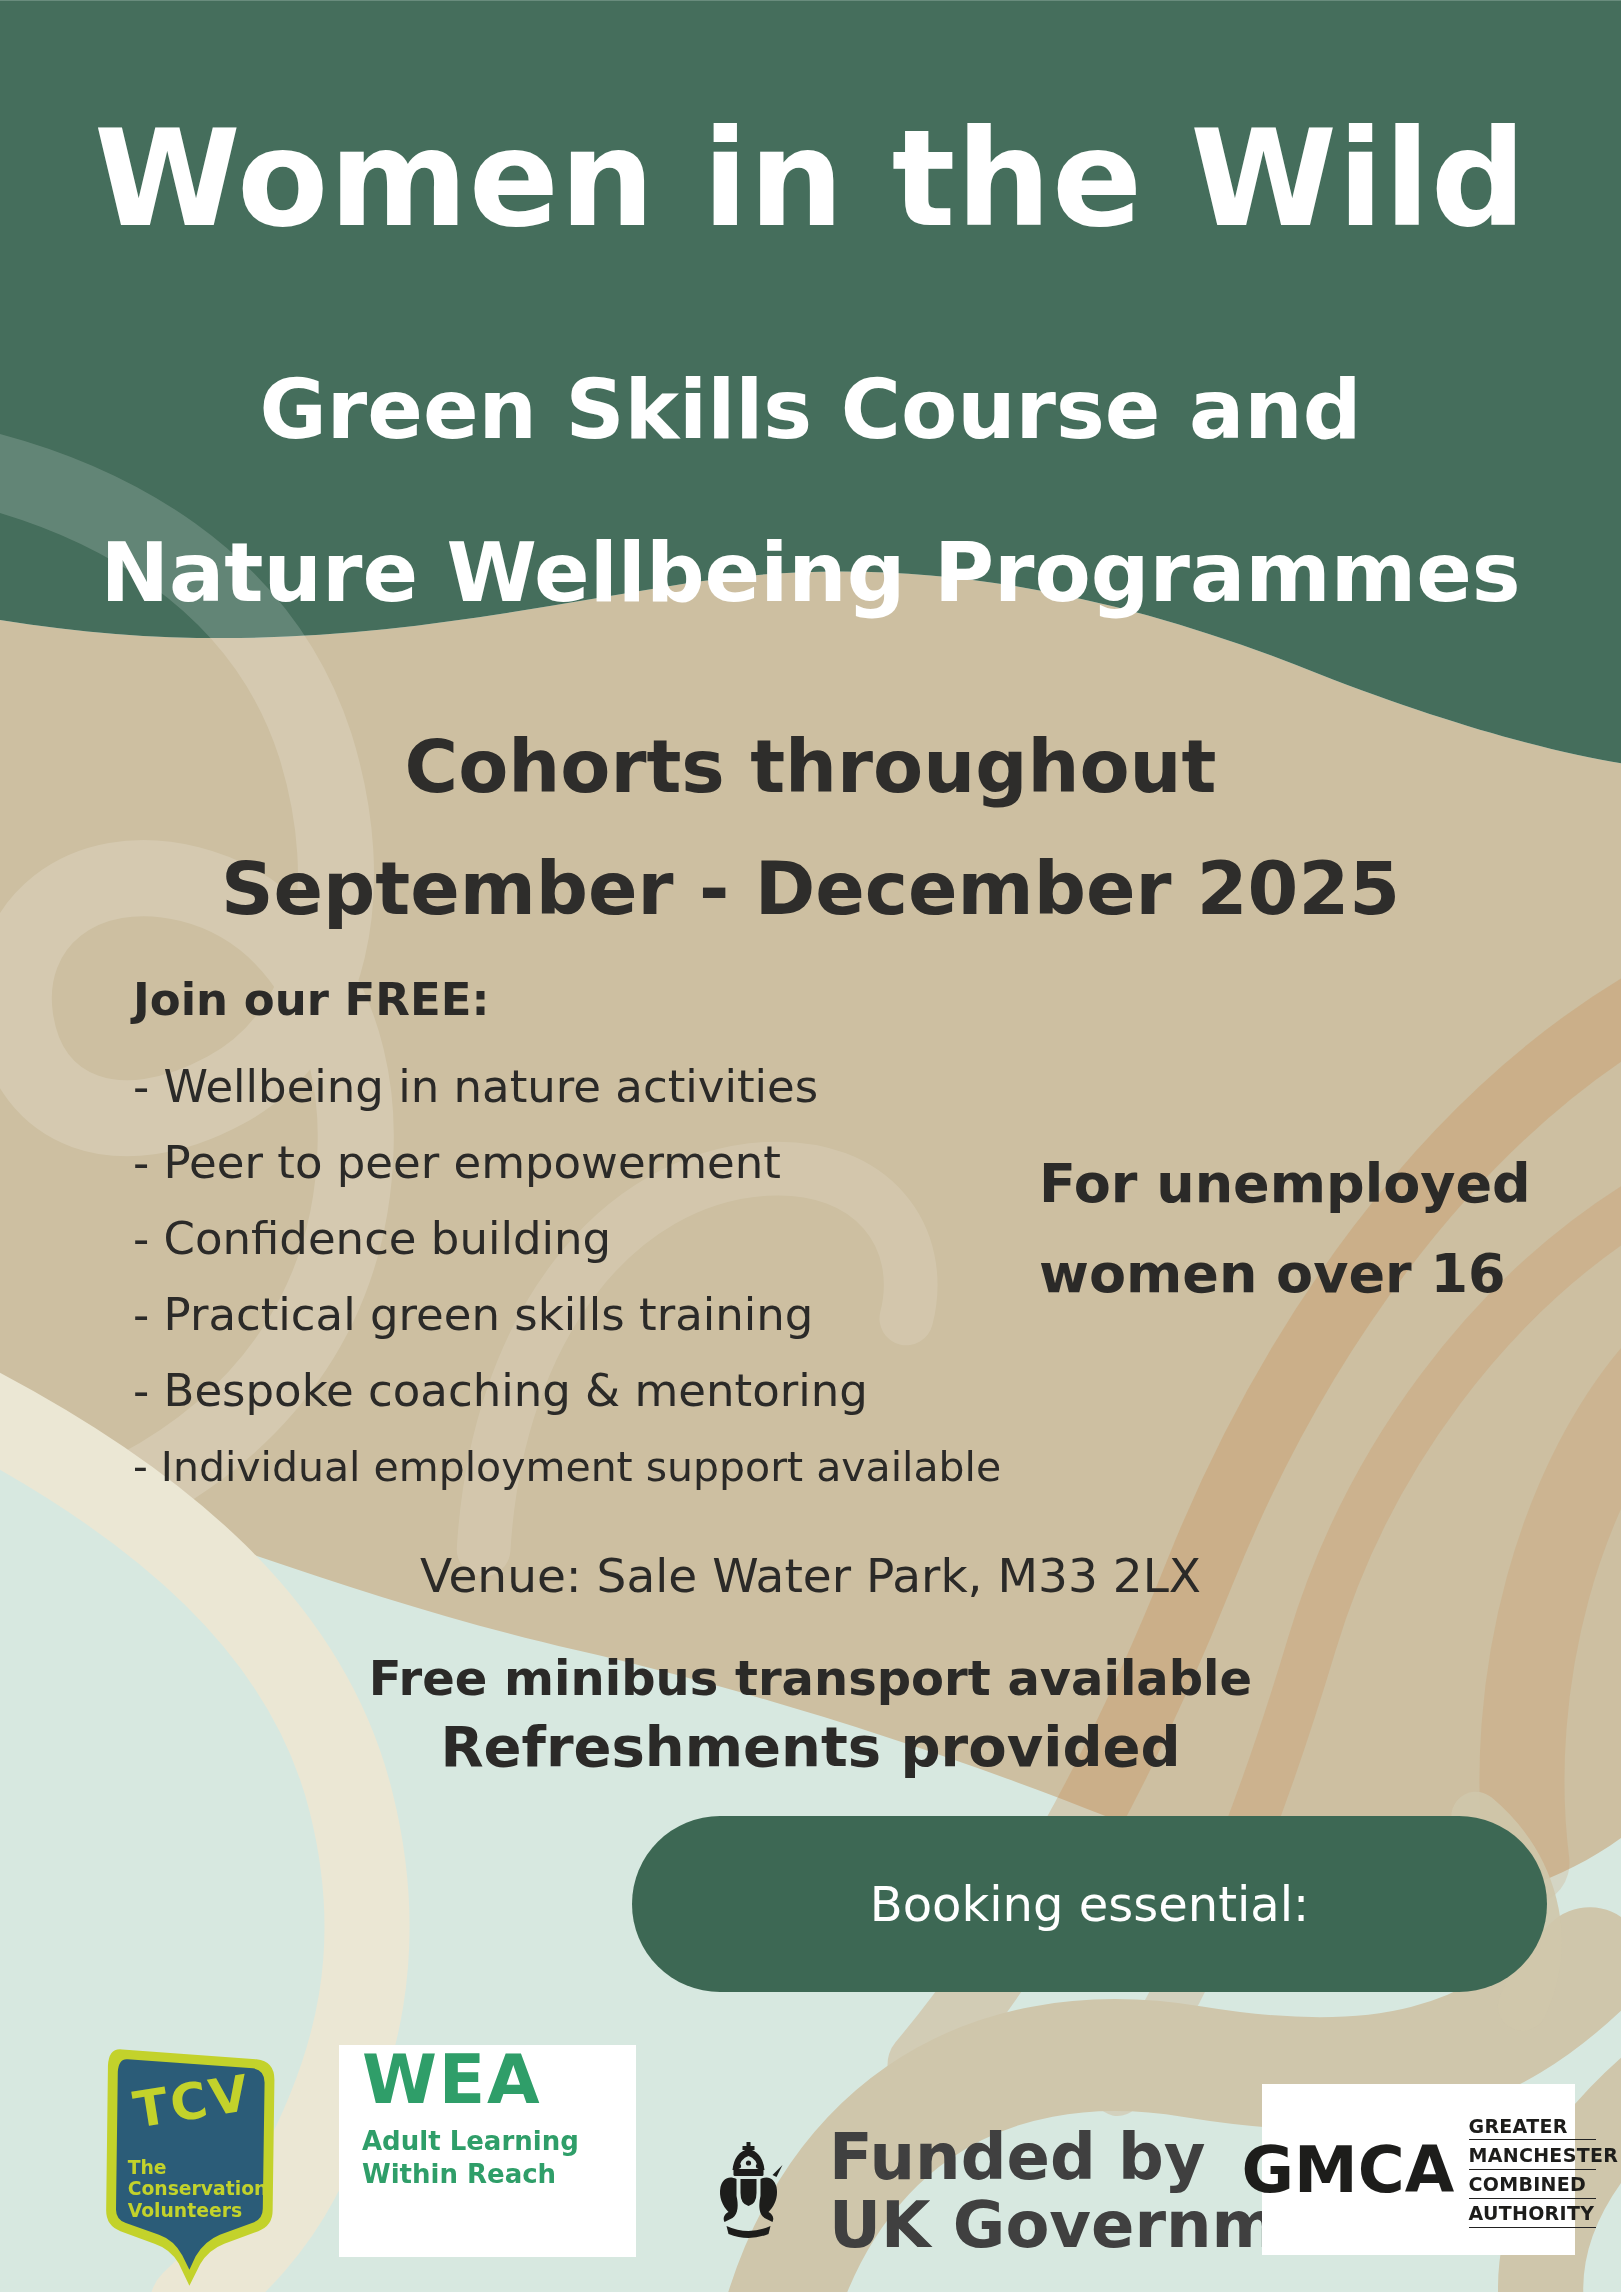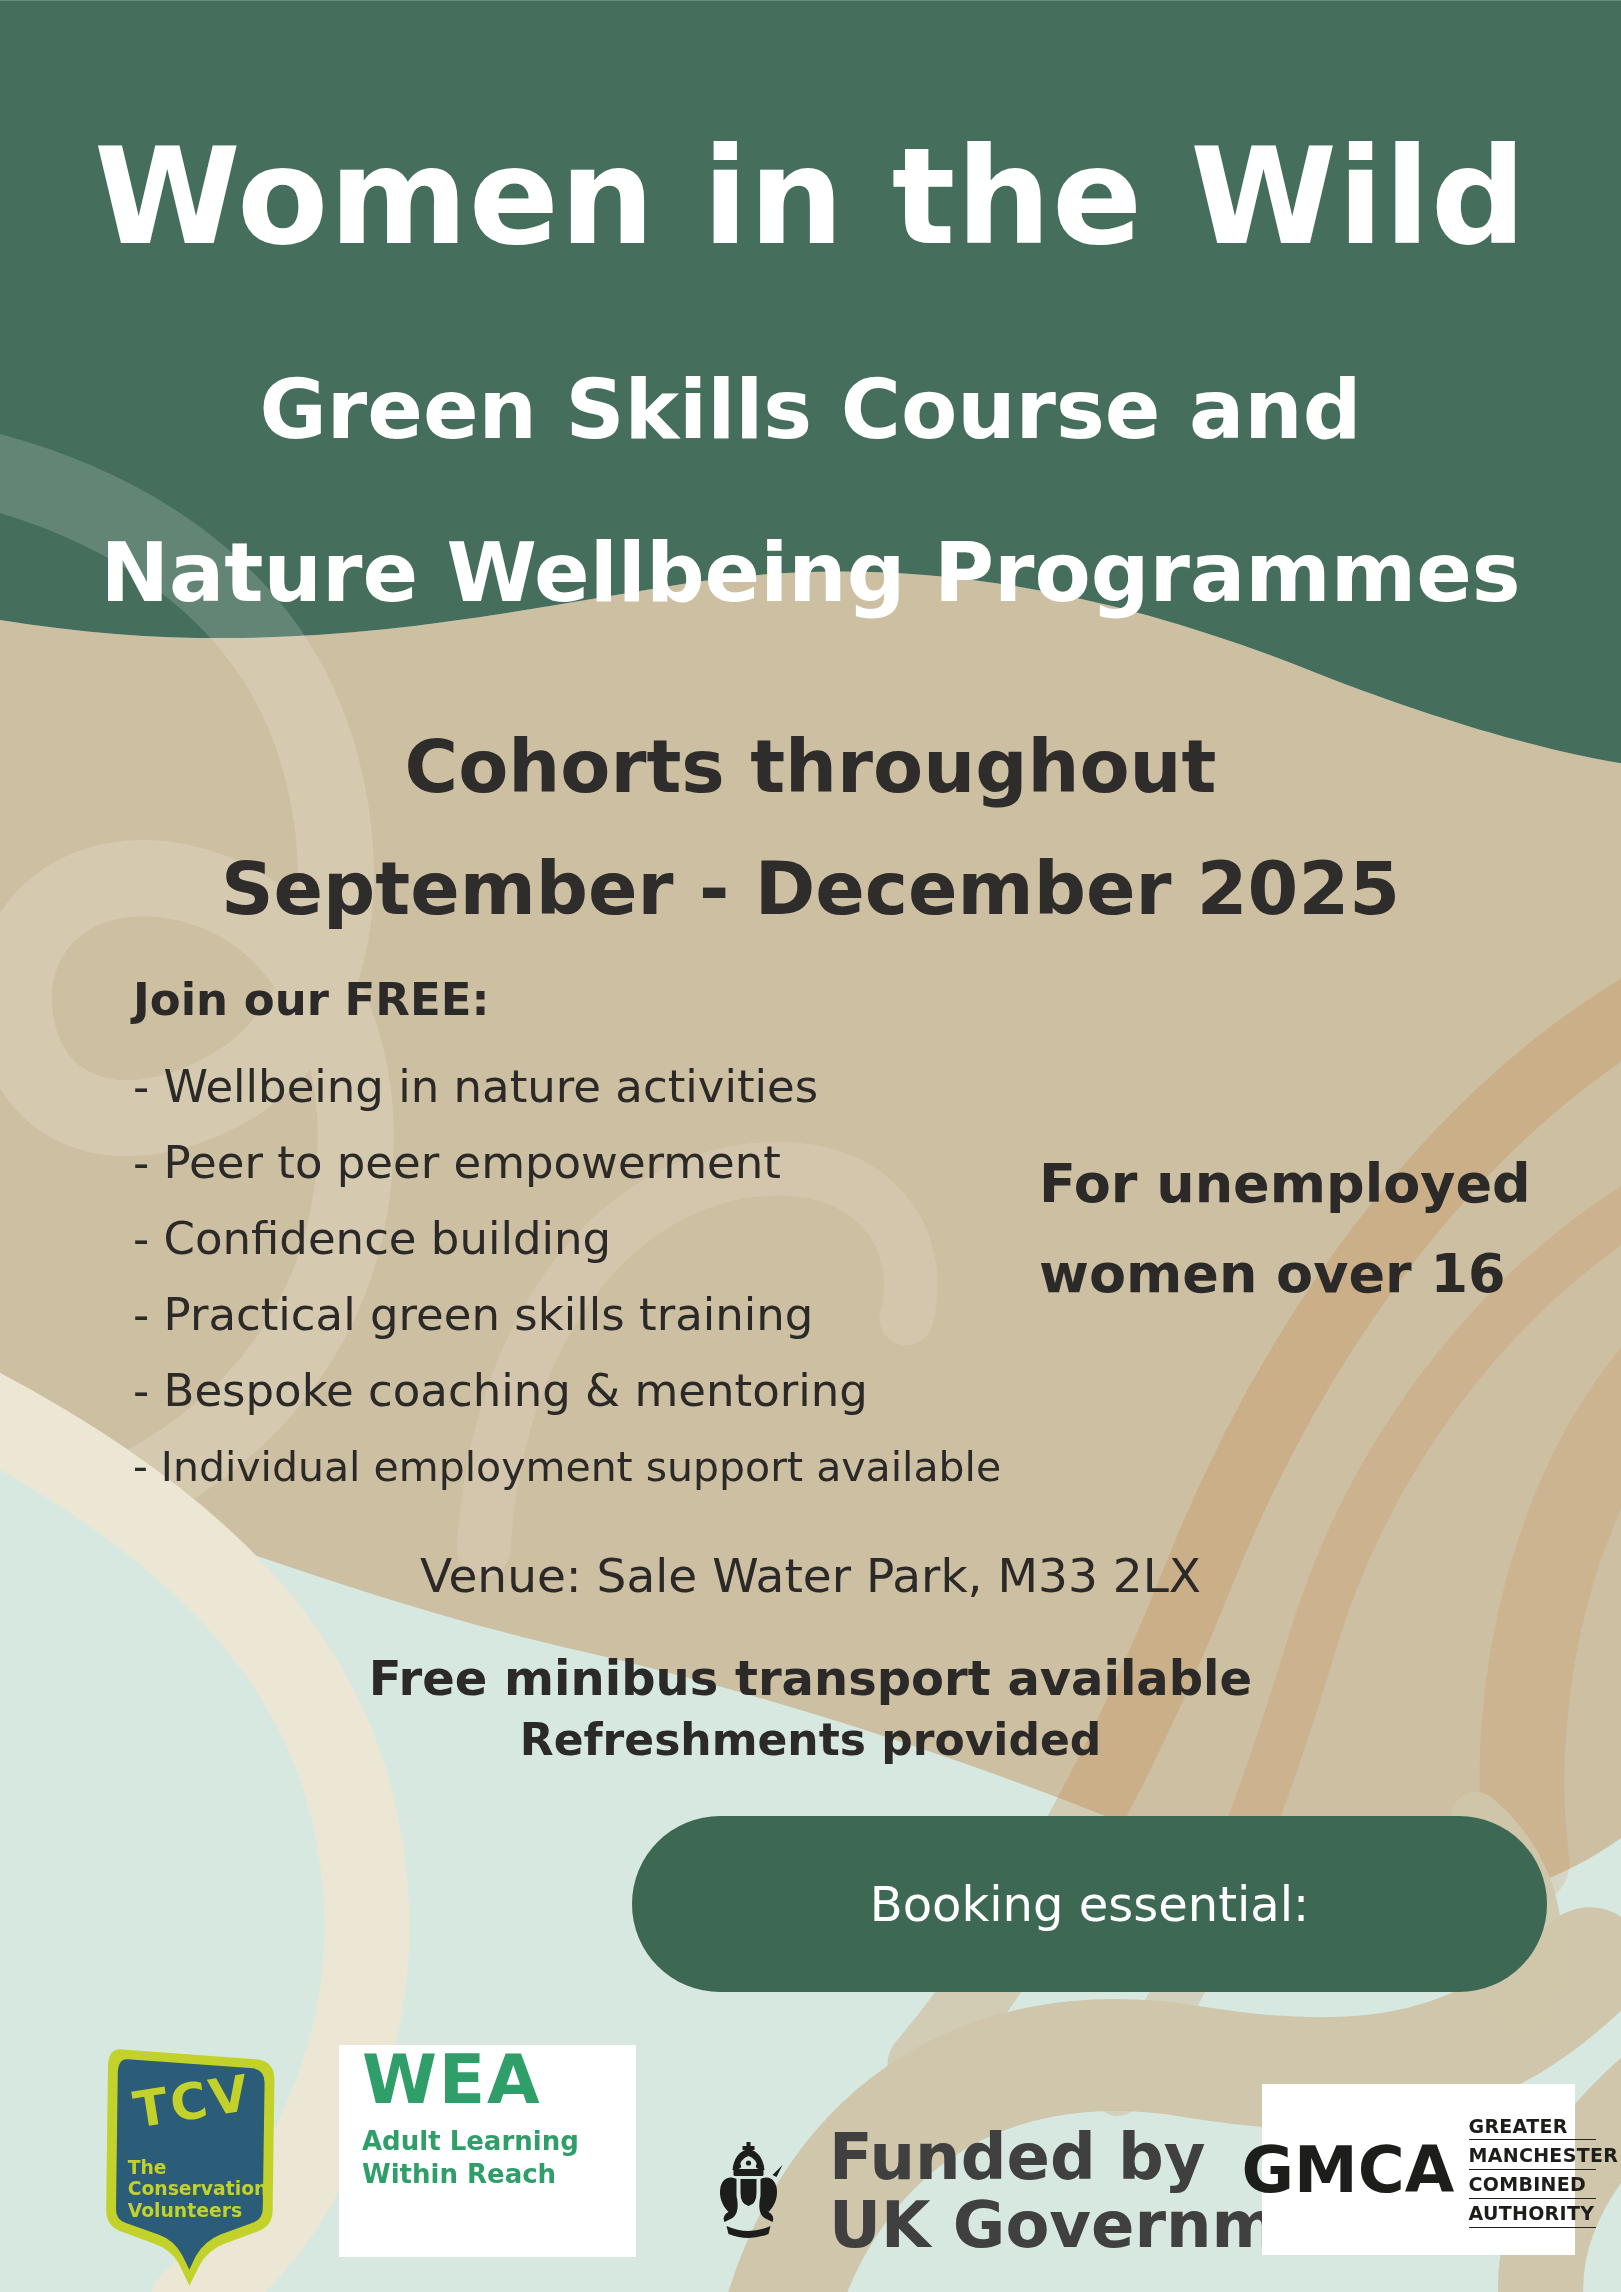--- a/index.html
+++ b/index.html
@@ -2,34 +2,34 @@
 <html style="font-size:14.3px"><head>
 <meta charset="utf-8">
 <style>
   html,body{margin:0;padding:0;background:#d7e8e0;}
   .poster{position:relative;width:1621px;height:2293px;overflow:hidden;
           font-family:"DejaVu Sans",sans-serif;color:#2b2a28;background:#d7e8e0;}
   svg.bg{position:absolute;left:0;top:0;width:1621px;height:2293px;}
   .abs{position:absolute;}
   .center{left:0;width:100%;text-align:center;}
 
-  .title{top:120px;font-size:133px;font-weight:bold;color:#ffffff;letter-spacing:0.9px;}
+  .title{top:102px;font-size:133px;font-weight:bold;color:#ffffff;letter-spacing:0.9px;}
   .subtitle{top:328px;font-size:82px;font-weight:bold;color:#ffffff;line-height:163px;}
   .cohorts{top:706px;font-size:73px;font-weight:bold;color:#2e2d2b;line-height:122px;}
 
   .join-block{left:133px;top:973px;}
   .join-heading{font-size:45px;font-weight:bold;margin-bottom:23px;}
   .bullet{font-size:45px;line-height:76px;height:76px;white-space:nowrap;}
   .bullet.small{font-size:41px;}
 
   .audience{left:1039px;top:1139px;font-size:54px;font-weight:bold;line-height:90px;}
 
   .venue{top:1548px;font-size:47px;}
   .transport{top:1650px;font-size:48px;font-weight:bold;}
-  .refreshments{top:1714px;font-size:44px;font-weight:bold;}
+  .refreshments{top:1714px;font-size:56px;font-weight:bold;}
 
   .pill{left:632px;top:1816px;width:915px;height:176px;border-radius:88px;background:#3d6854;
         display:flex;flex-direction:column;align-items:center;justify-content:center;gap:18px;
         color:#ffffff;font-size:48px;}
 
   .wea-card{left:339px;top:2045px;width:297px;height:212px;background:#ffffff;
             box-sizing:border-box;padding:1px 0 0 23px;}
   .wea-acronym{font-size:68px;font-weight:bold;color:#2f9e69;letter-spacing:1.8px;line-height:1;}
   .wea-tagline{margin-top:10.7px;font-size:26px;font-weight:bold;color:#2f9e69;line-height:1.3;}
 

